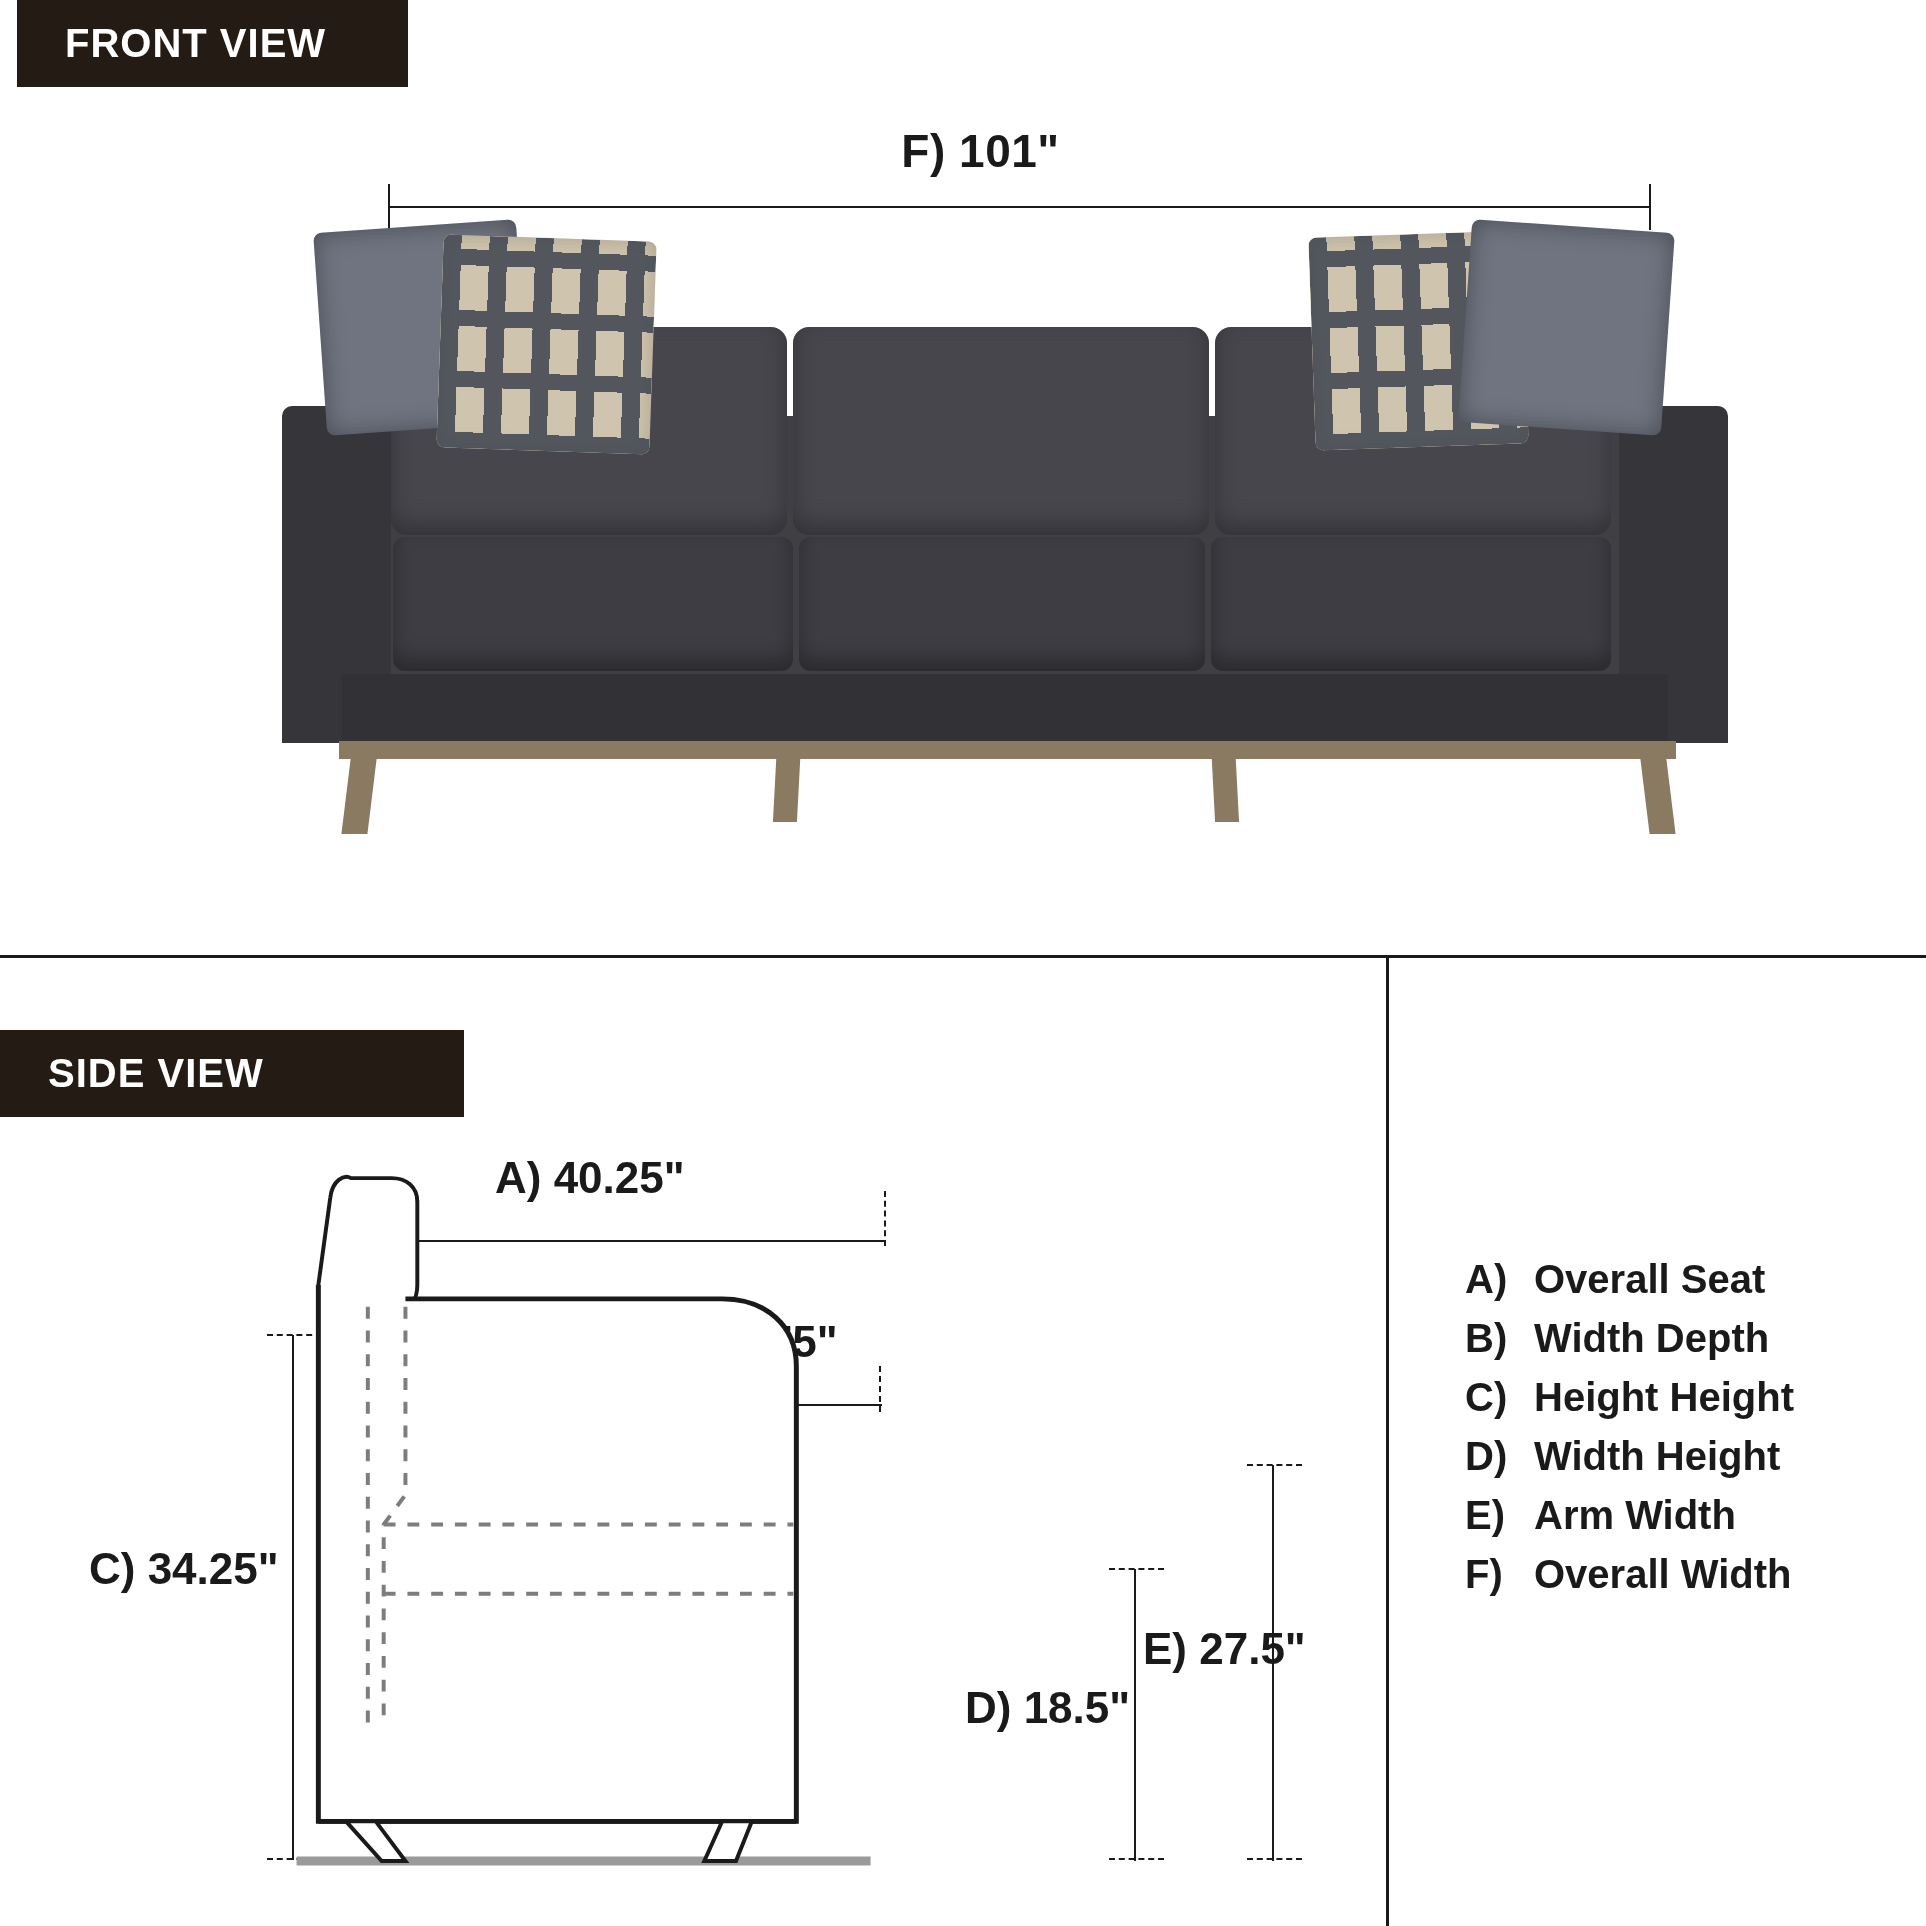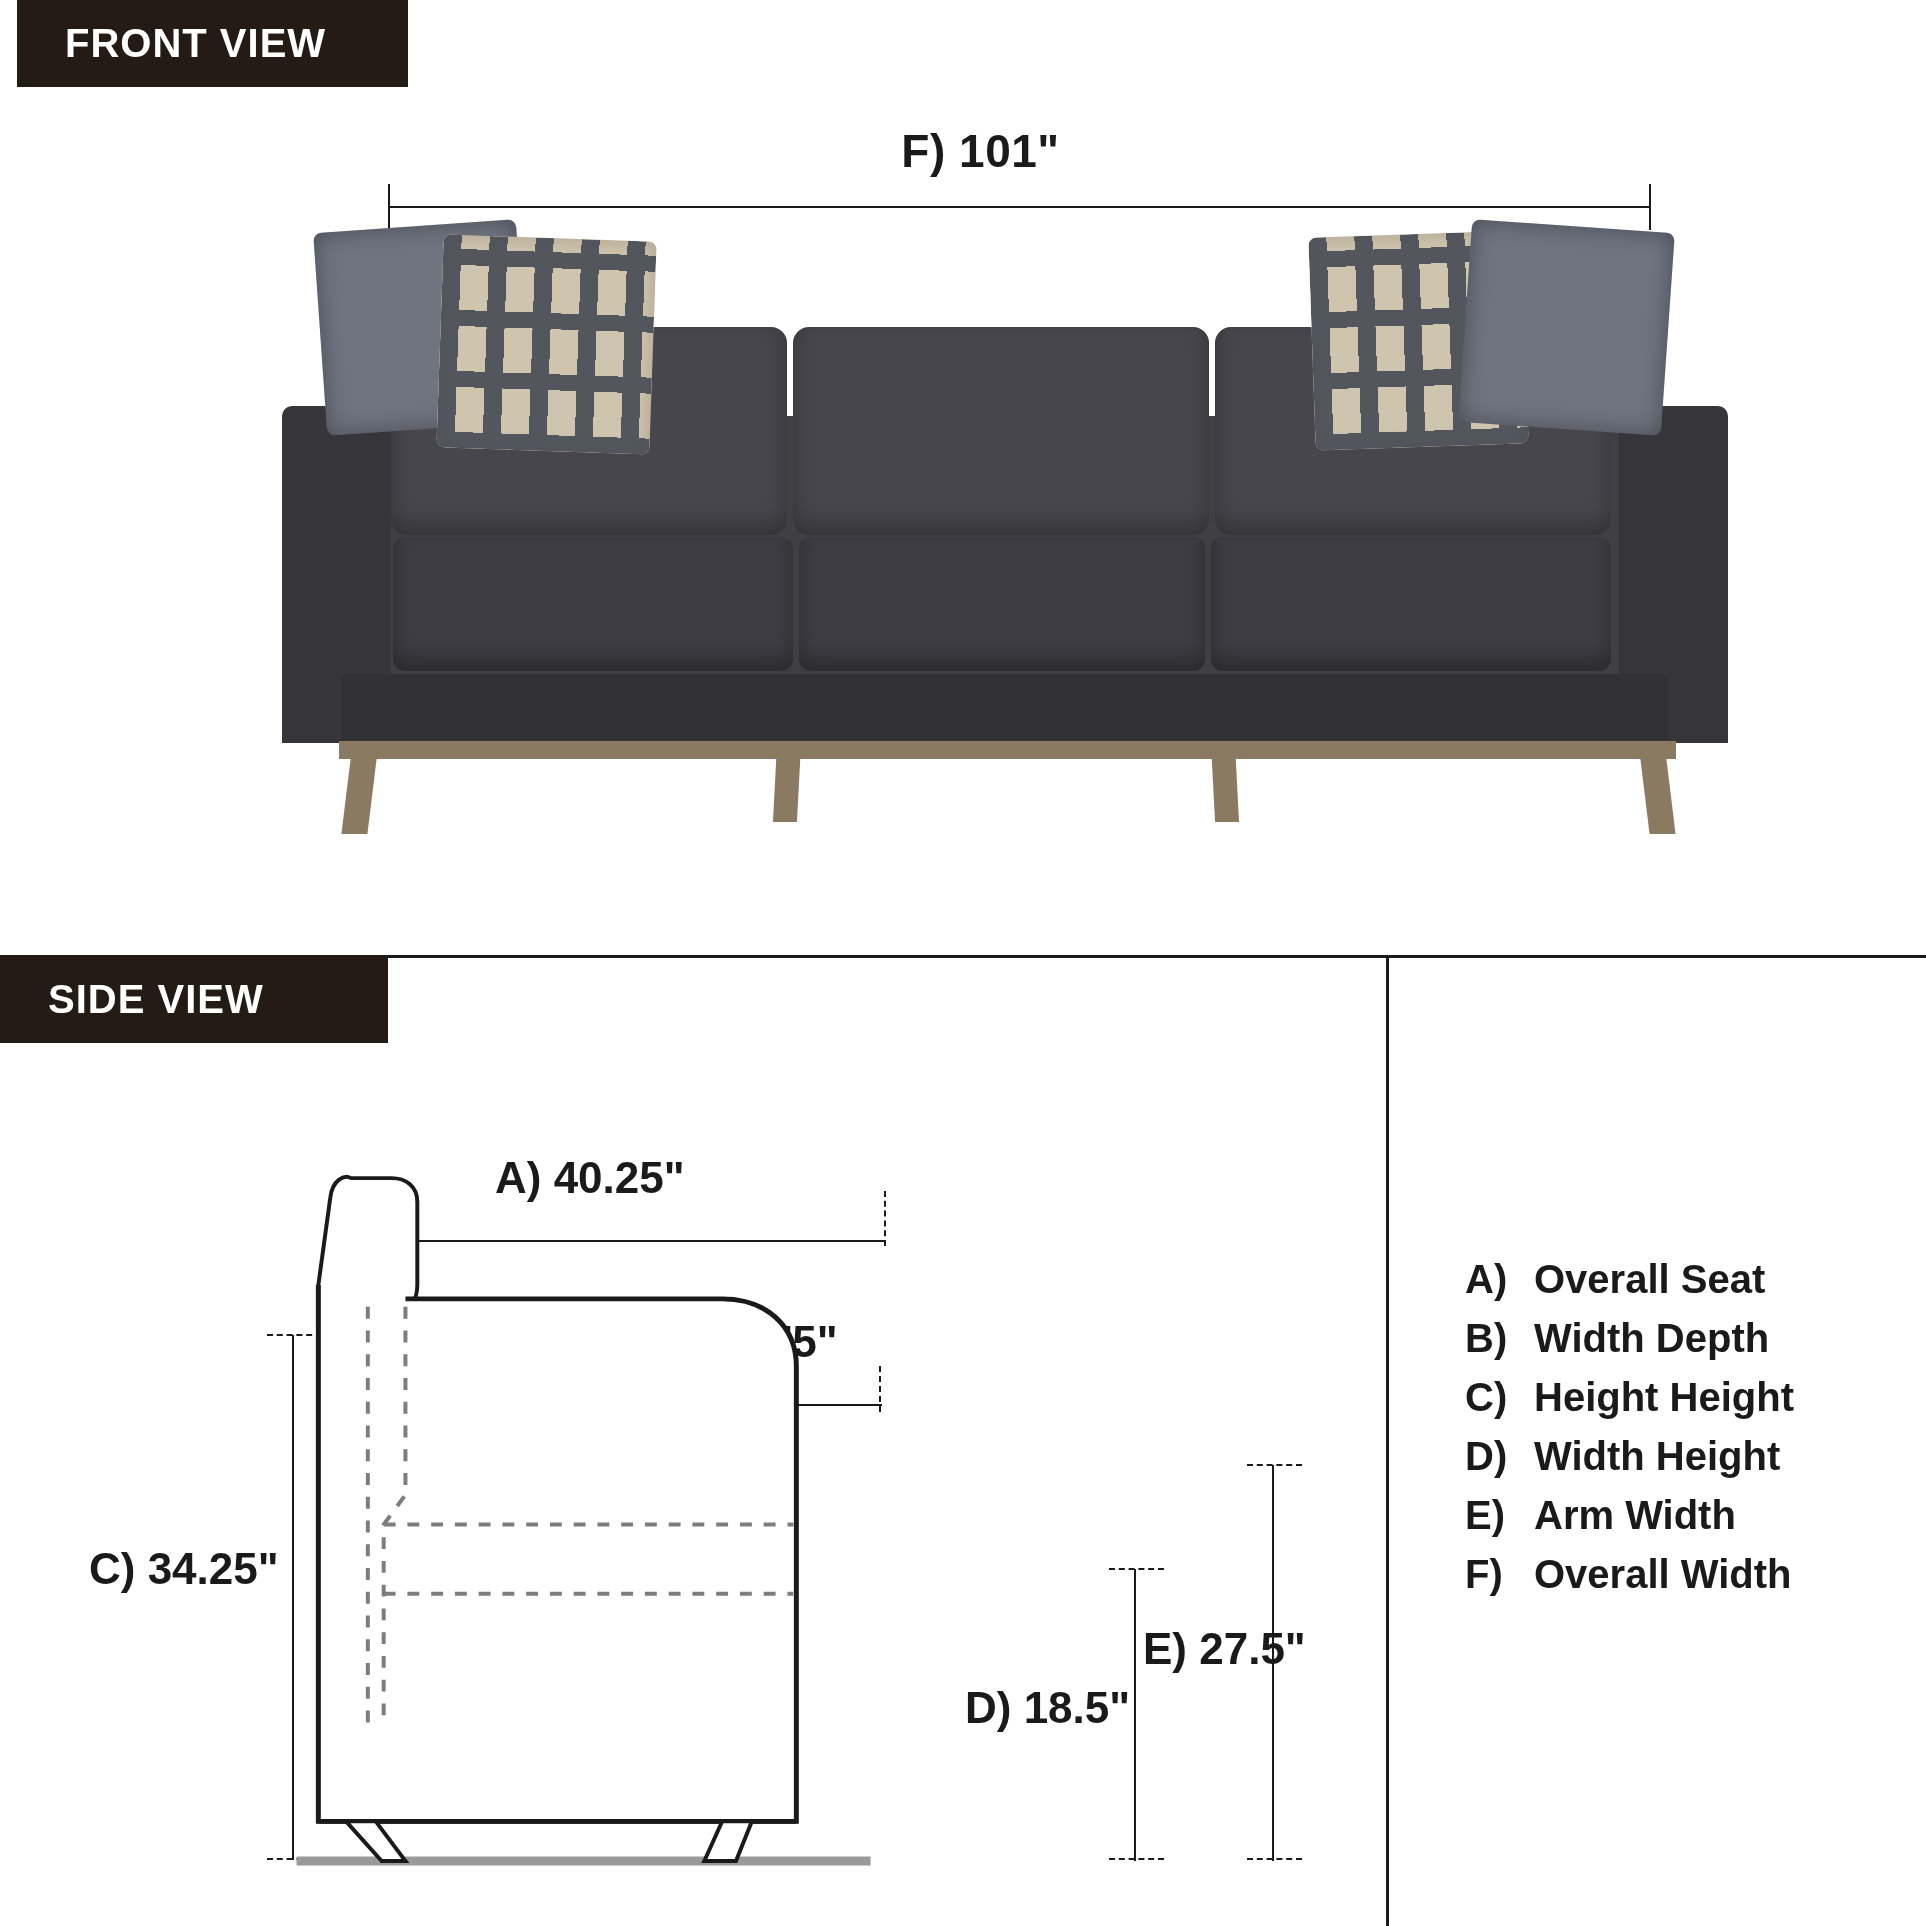--- a/index.html
+++ b/index.html
@@ -85,21 +85,21 @@
   #pil-l-back{left:38px;top:-22px;width:203px;height:203px;transform:rotate(-4deg);}
   #pil-l-front{left:158px;top:-10px;width:213px;height:213px;transform:rotate(2deg);}
   #pil-r-back{left:1030px;top:-14px;width:213px;height:213px;transform:rotate(-2deg);}
   #pil-r-front{left:1183px;top:-22px;width:203px;height:203px;transform:rotate(4deg);}
 
   
   #divider-h{position:absolute;top:955px;left:0;width:1927px;height:3px;background:#1a1a1a;}
   #divider-v{position:absolute;top:955px;left:1386px;width:3px;height:971px;background:#1a1a1a;}
 
   
-  #side-tag{top:956px;width:388px;height:87px;}
+  #side-tag{top:1030px;width:464px;height:87px;}
 
   #side-draw{position:absolute;left:257px;top:1168px;width:1049px;height:713px;}
 
   
   #dimA-label{position:absolute;left:495px;top:1153px;font-size:44px;font-weight:700;}
   #dimA-line{position:absolute;left:401px;top:1240px;width:485px;height:2px;background:#1a1a1a;}
   #dimA-tl{position:absolute;left:401px;top:1191px;width:2px;height:55px;border-left:2px dashed #1a1a1a;}
   #dimA-tr{position:absolute;left:884px;top:1191px;width:2px;height:55px;border-left:2px dashed #1a1a1a;}
 
   

